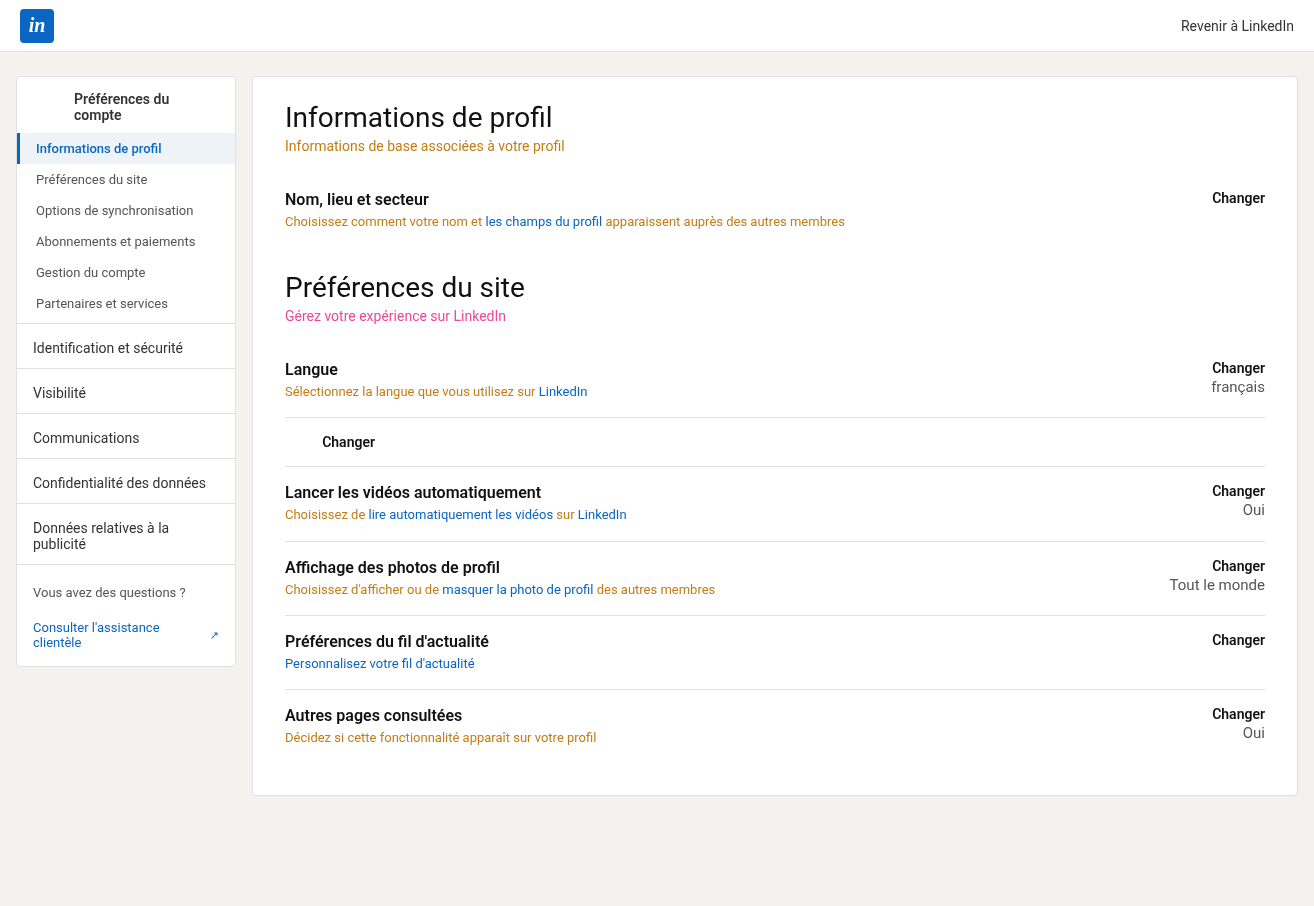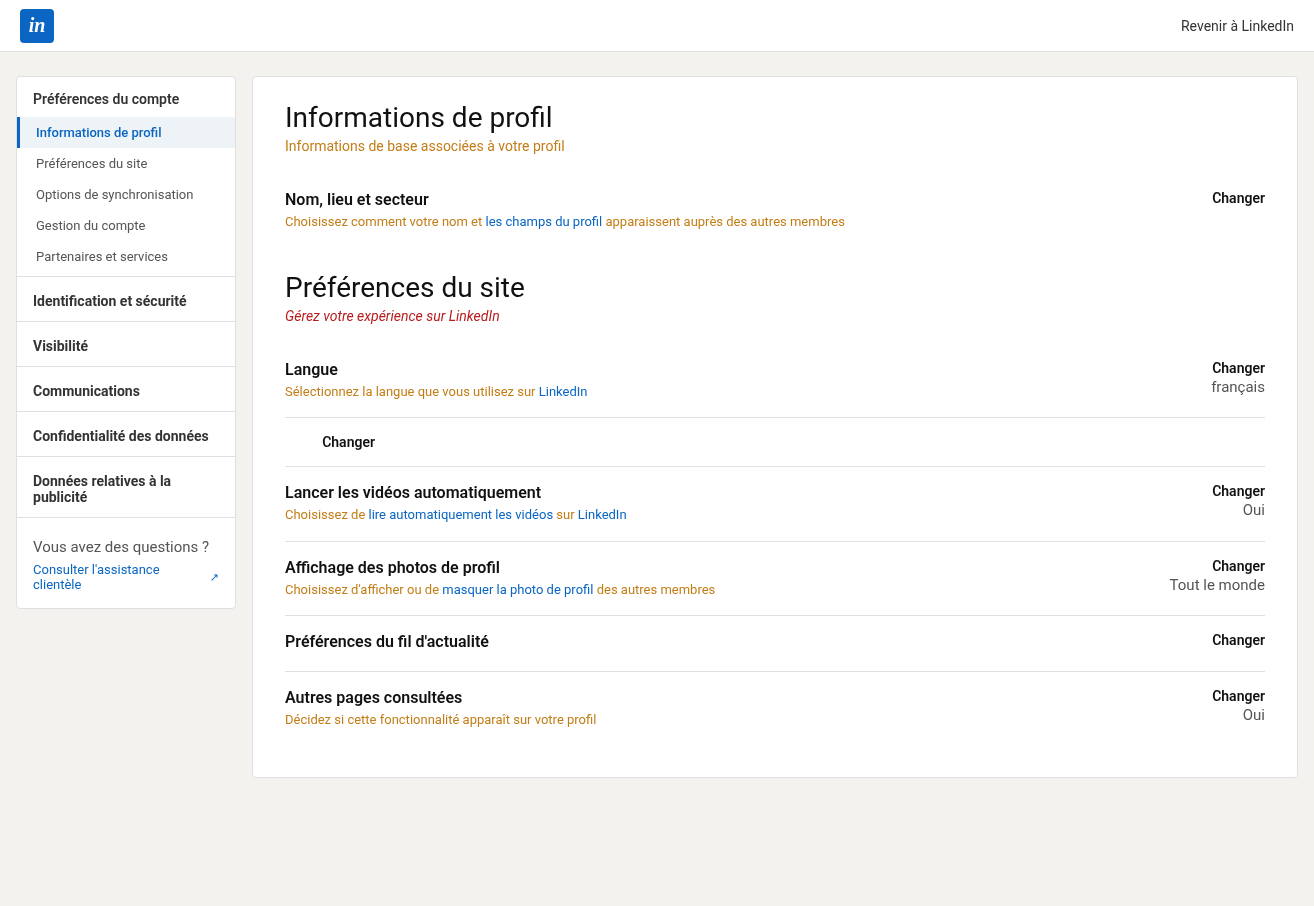--- a/index.html
+++ b/index.html
@@ -61,20 +61,21 @@
       background: #fff;
       border: 1px solid #e0e0e0;
       border-radius: 4px;
       overflow: hidden;
     }
     .sidebar-section-title {
       font-size: 14px;
       font-weight: 600;
       color: #333;
       padding: 14px 16px 10px;
+      margin-left: 41px;
     }
     .sidebar-item {
       padding: 8px 16px;
       font-size: 13px;
       color: #555;
       cursor: pointer;
       border-left: 3px solid transparent;
     }
     .sidebar-item.active {
       background: #eef3f8;
@@ -82,31 +83,31 @@
       color: #0a66c2;
       font-weight: 500;
     }
     .sidebar-divider {
       border: none;
       border-top: 1px solid #e0e0e0;
       margin: 4px 0;
     }
     .sidebar-section-header {
       font-size: 14px;
-      font-weight: 700;
+      font-weight: 400;
       color: #333;
       padding: 12px 16px 8px;
     }
     .sidebar-help {
       padding: 16px;
     }
     .sidebar-help-text {
-      font-size: 15px;
+      font-size: 13px;
       color: #555;
-      margin-bottom: 6px;
+      margin-bottom: 20px;
     }
     .sidebar-help-link {
       font-size: 13px;
       color: #0a66c2;
       cursor: pointer;
       text-decoration: none;
       display: flex;
       align-items: center;
       gap: 4px;
     }
@@ -128,22 +129,21 @@
       font-weight: 400;
       color: #111;
       margin-bottom: 4px;
     }
     .section-subtitle {
       font-size: 14px;
       color: #c37d16;
       margin-bottom: 20px;
     }
     .section-subtitle.blue {
-      color: #b91c1c;
-      font-style: italic;
+      color: #ec4899;
     }
 
     .setting-row {
       display: flex;
       justify-content: space-between;
       align-items: flex-start;
       padding: 16px 0;
       border-bottom: 1px solid #e0e0e0;
     }
     .setting-row:last-child {
@@ -206,20 +206,21 @@
 
 <div class="main-container">
 
   <aside class="sidebar">
     <div class="sidebar-card">
       <div class="sidebar-section-title">Préférences du compte</div>
 
       <div class="sidebar-item active">Informations de profil</div>
       <div class="sidebar-item">Préférences du site</div>
       <div class="sidebar-item">Options de synchronisation</div>
+      <div class="sidebar-item">Abonnements et paiements</div>
       <div class="sidebar-item">Gestion du compte</div>
       <div class="sidebar-item">Partenaires et services</div>
 
       <hr class="sidebar-divider">
       <div class="sidebar-section-header">Identification et sécurité</div>
 
       <hr class="sidebar-divider">
       <div class="sidebar-section-header">Visibilité</div>
 
       <hr class="sidebar-divider">
@@ -308,20 +309,23 @@
         </div>
         <div class="setting-action">
           <a class="change-link">Changer</a>
           <span class="setting-value">Tout le monde</span>
         </div>
       </div>
 
       <div class="setting-row">
         <div class="setting-info">
           <div class="setting-name">Préférences du fil d'actualité</div>
+          <div class="setting-desc">
+            <span class="blue-link">Personnalisez votre fil d'actualité</span>
+          </div>
         </div>
         <div class="setting-action">
           <a class="change-link">Changer</a>
         </div>
       </div>
 
       <div class="setting-row">
         <div class="setting-info">
           <div class="setting-name">Autres pages consultées</div>
           <div class="setting-desc">

